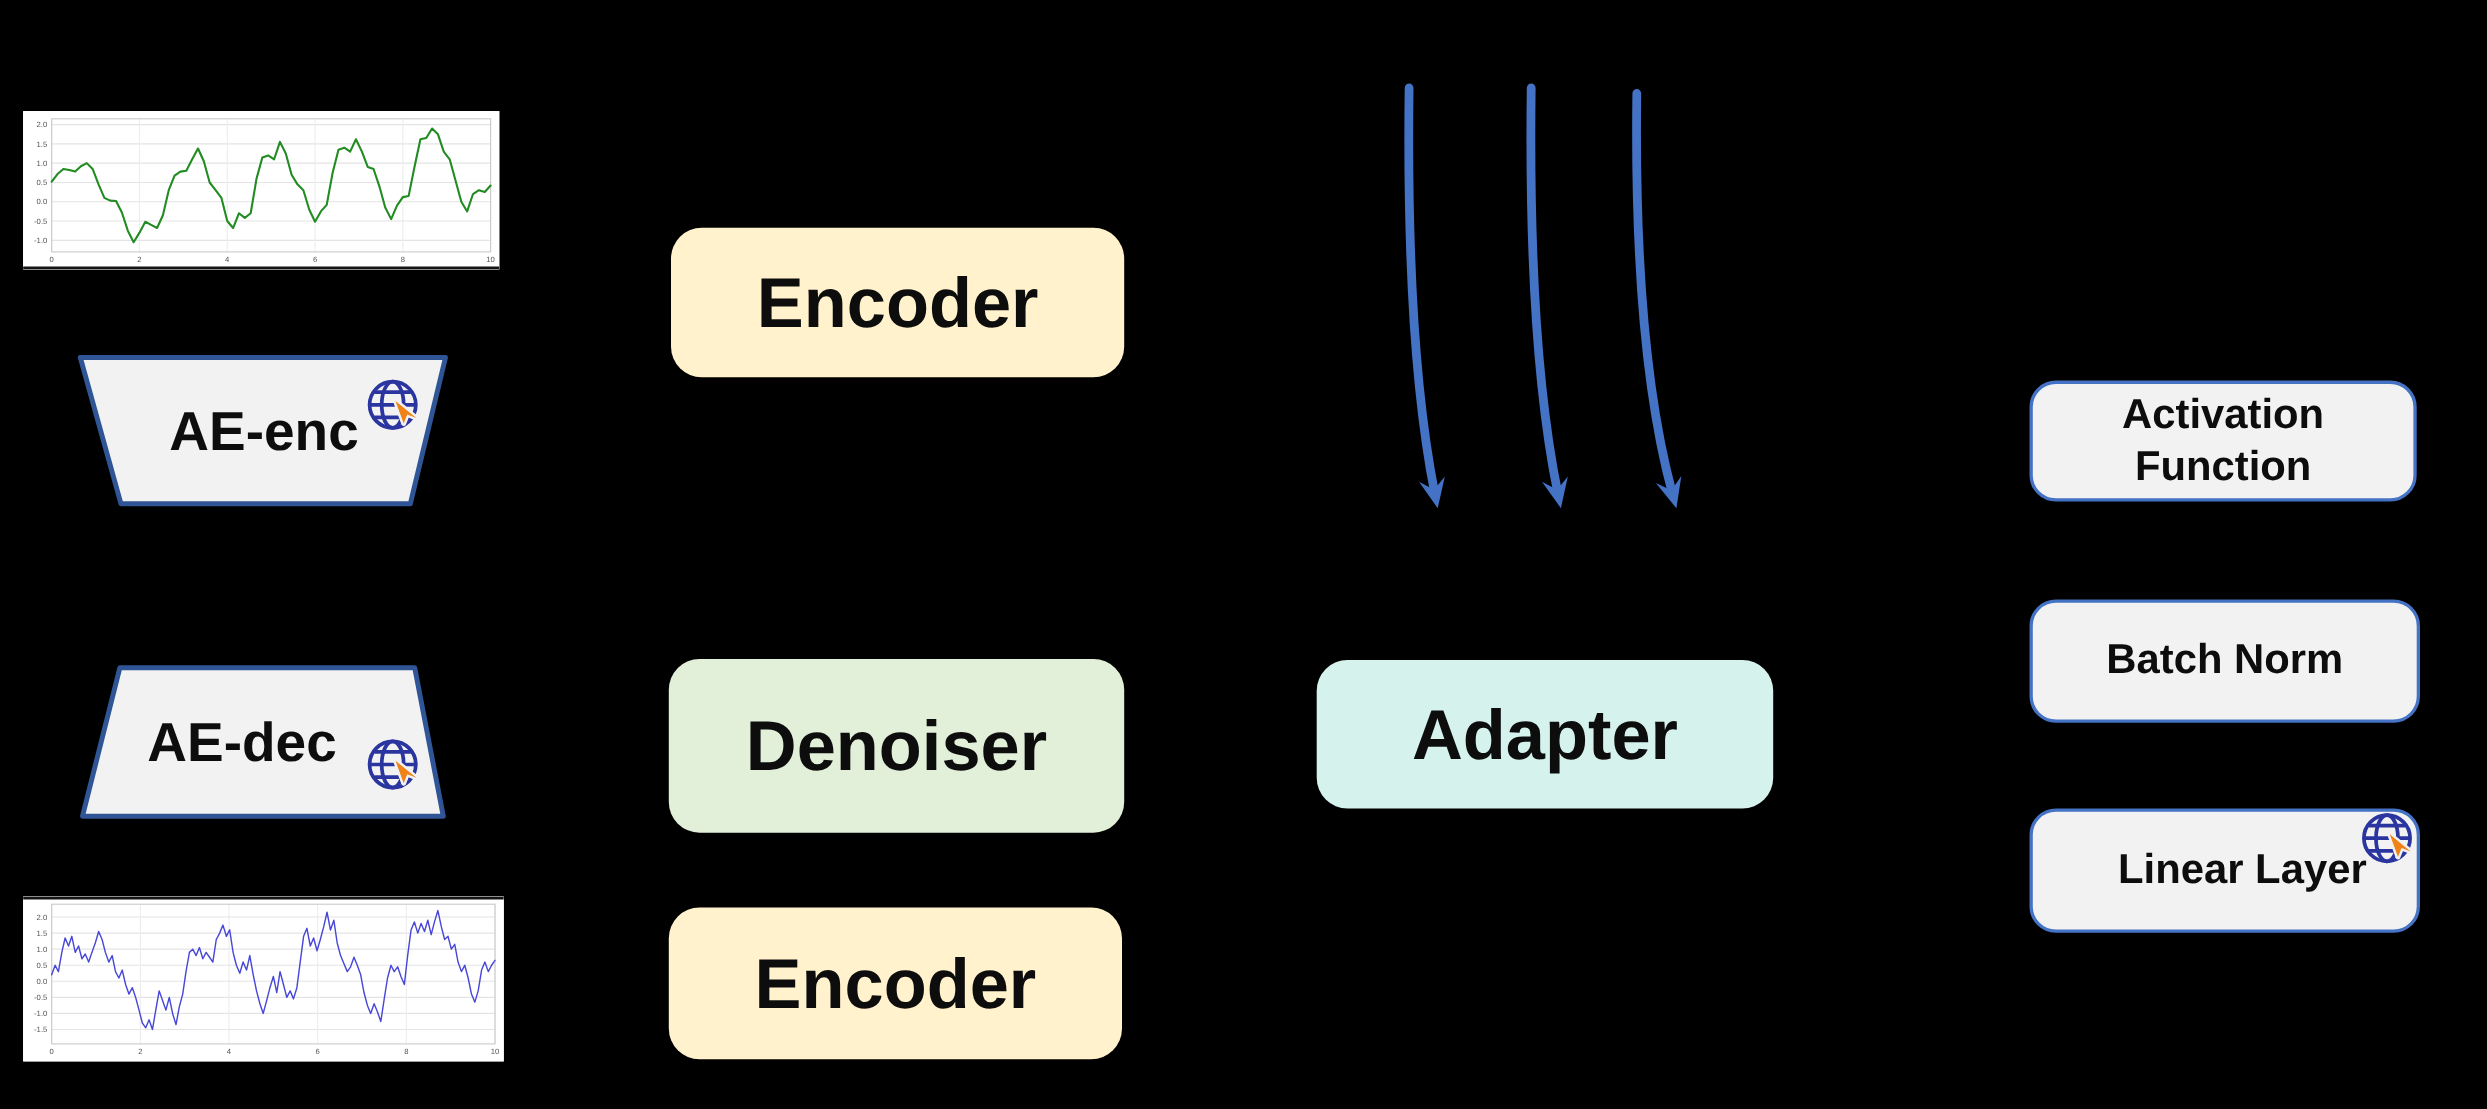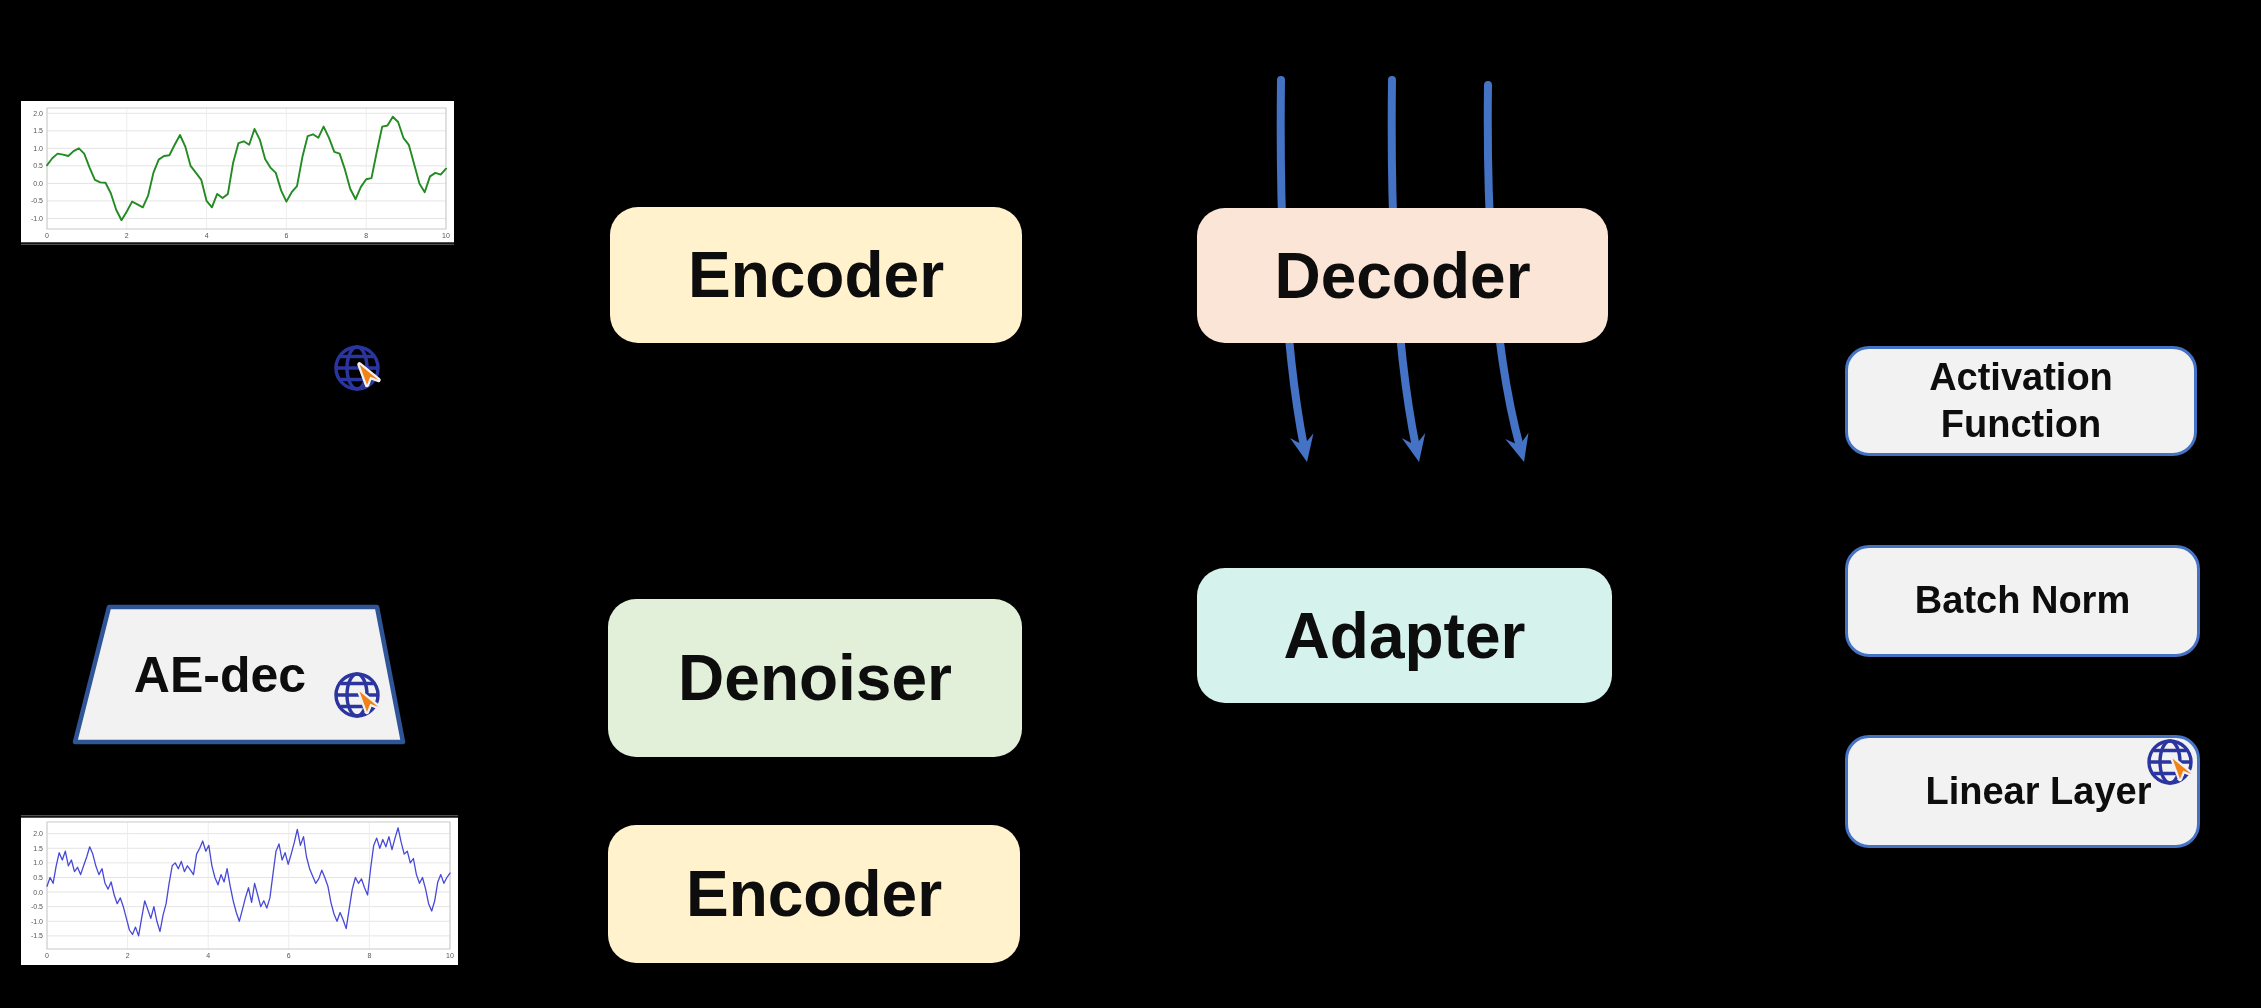--- a/index.html
+++ b/index.html
@@ -84,20 +84,26 @@
         <text x="267.79999999999995" y="143" font-size="7" fill="#555" text-anchor="middle">6</text>
         <line x1="348.40000000000003" y1="7" x2="348.40000000000003" y2="134" stroke="#ededed" stroke-width="1"></line>
         <text x="348.40000000000003" y="143" font-size="7" fill="#555" text-anchor="middle">8</text>
         <line x1="429" y1="7" x2="429" y2="134" stroke="#ededed" stroke-width="1"></line>
         <text x="429" y="143" font-size="7" fill="#555" text-anchor="middle">10</text>
         <rect x="26" y="7" width="403" height="127" fill="none" stroke="#c9c9c9" stroke-width="1"></rect>
         <line x1="0" y1="1.5" x2="437" y2="1.5" stroke="#141414" stroke-width="2.5"></line>
         <polyline points="26.0,71.2 29.1,62.5 32.1,68.3 35.2,50.8 38.2,37.7 41.3,45.0 44.3,36.2 47.4,50.8 50.4,45.0 53.5,56.6 56.5,52.3 59.6,59.6 62.6,50.8 65.7,42.0 68.7,31.8 71.8,39.1 74.8,50.8 77.9,59.6 81.0,53.7 84.0,68.3 87.1,74.1 90.1,66.9 93.2,80.0 96.2,88.7 99.3,82.9 102.3,91.7 105.4,103.3 108.4,115.0 111.5,119.4 114.5,112.1 117.6,120.9 120.6,103.3 123.7,85.8 126.8,94.6 129.8,103.3 132.9,91.7 135.9,106.3 139.0,116.5 142.0,100.4 145.1,88.7 148.1,68.3 151.2,50.8 154.2,47.9 157.3,53.7 160.3,46.4 163.4,56.6 166.4,50.8 169.5,55.2 172.5,59.6 175.6,39.1 178.7,33.3 181.7,26.0 184.8,36.2 187.8,30.4 190.9,50.8 193.9,62.5 197.0,69.8 200.0,59.6 203.1,66.9 206.1,53.7 209.2,71.2 212.2,85.8 215.3,97.5 218.3,106.3 221.4,94.6 224.4,82.9 227.5,72.7 230.6,87.3 233.6,68.3 236.7,80.0 239.7,91.7 242.8,85.8 245.8,93.1 248.9,82.9 251.9,59.6 255.0,36.2 258.0,28.9 261.1,45.0 264.1,37.7 267.2,49.3 270.2,39.1 273.3,27.4 276.3,14.3 279.4,30.4 282.5,21.6 285.5,42.0 288.6,53.7 291.6,61.0 294.7,68.3 297.7,63.9 300.8,55.2 303.8,62.5 306.9,71.2 309.9,87.3 313.0,99.0 316.0,106.3 319.1,97.5 322.1,104.8 325.2,113.6 328.3,93.1 331.3,74.1 334.4,62.5 337.4,68.3 340.5,63.9 343.5,72.7 346.6,80.0 349.6,53.7 352.7,30.4 355.7,23.1 358.8,33.3 361.8,24.5 364.9,31.8 367.9,21.6 371.0,34.7 374.0,23.1 377.1,12.8 380.2,27.4 383.2,39.1 386.3,36.2 389.3,47.9 392.4,43.5 395.4,59.6 398.5,68.3 401.5,62.5 404.6,74.1 407.6,88.7 410.7,96.0 413.7,85.8 416.8,66.9 419.8,59.6 422.9,68.3 425.9,62.5 429.0,58.1" fill="none" stroke="#4848d8" stroke-width="1.3" stroke-linejoin="round" stroke-linecap="round"></polyline>
       </svg></div>
 
+  <div class="trap" style="left:70px;top:322px;width:340px;height:140px;">
+    <svg width="340" height="140">
+      <polygon id="trap-enc" points="3,3 335,3 303,136 40,136" stroke-width="4.5" stroke-linejoin="round" fill="#f2f2f2" stroke="#2f5597"></polygon>
+    </svg>
+    <div class="lbl">AE-enc</div>
+  </div>
 
   <div class="trap" style="left:72px;top:604px;width:336px;height:142px;">
     <svg width="336" height="142">
       <polygon id="trap-dec" points="37,3 305,3 331,138 3,138" stroke-width="4.5" stroke-linejoin="round" fill="#f2f2f2" stroke="#2f5597"></polygon>
     </svg>
     <div class="lbl" style="padding-right:40px;box-sizing:border-box;">AE-dec</div>
   </div>
 
   <div class="box" id="node-encoder-top" style="left: 610px; top: 207px; width: 412px; height: 136px; background: rgb(255, 242, 204);">Encoder</div>
   <div class="box" id="node-denoiser" style="left: 608px; top: 599px; width: 414px; height: 158px; background: rgb(226, 240, 217);">Denoiser</div>
@@ -105,22 +111,21 @@
 
   <svg id="arrows-svg" width="2261" height="1008" viewBox="0 0 2261 1008">
       <path d="M 1281 80 Q 1278 316 1304.2724636024725 448.2682650331372" stroke="#4472c4" stroke-width="8" fill="none" stroke-linecap="round"></path>
       <polygon points="1307.0,462.0 1290.0,437.9 1303.7,445.3 1313.5,433.2" fill="#4472c4"></polygon>
       <path d="M 1392 80 Q 1389 316 1416.1821598231068 448.28651113911974" stroke="#4472c4" stroke-width="8" fill="none" stroke-linecap="round"></path>
       <polygon points="1419.0,462.0 1401.8,438.0 1415.6,445.3 1425.3,433.1" fill="#4472c4"></polygon>
       <path d="M 1488 85 Q 1485 318.5 1520.3283070570355 448.49005288934904" stroke="#4472c4" stroke-width="8" fill="none" stroke-linecap="round"></path>
       <polygon points="1524.0,462.0 1505.3,439.1 1519.5,445.6 1528.5,432.8" fill="#4472c4"></polygon>
     </svg>
 
-  <div class="box z2" id="node-decoder" style="left: 1197px; top: 208px; width: 411px; height: 135px; background: rgb(251, 229, 214);">Decoder</div>
-  <div class="box z2" id="node-adapter" style="left: 1197px; top: 568px; width: 415px; height: 135px; background: rgb(213, 242, 237);">Adapter</div>
+  <div class="box z2" id="node-adapter" style="left: 1197px; top: 600px; width: 415px; height: 135px; background: rgb(213, 242, 237);">Adapter</div>
 
   <div class="smallbox" id="node-activation" style="left: 1845px; top: 346px; width: 352px; height: 110px; background: rgb(242, 242, 242); border-color: rgb(68, 114, 196);">Activation Function</div>
   <div class="smallbox" id="node-batchnorm" style="left: 1845px; top: 545px; width: 355px; height: 112px; background: rgb(242, 242, 242); border-color: rgb(68, 114, 196);">Batch Norm</div>
   <div class="smallbox" id="node-linear" style="left: 1845px; top: 735px; width: 355px; height: 113px; background: rgb(242, 242, 242); border-color: rgb(68, 114, 196); padding-left: 40px;">Linear Layer</div>
 
   <div class="globe" style="left:331px;top:342px;">
 <svg viewBox="0 0 52 52" width="52" height="52">
   <g stroke="#2b35a0" stroke-width="3.4" fill="none">
     <circle cx="26" cy="26" r="21"></circle>
     <ellipse cx="26" cy="26" rx="10" ry="21"></ellipse>

